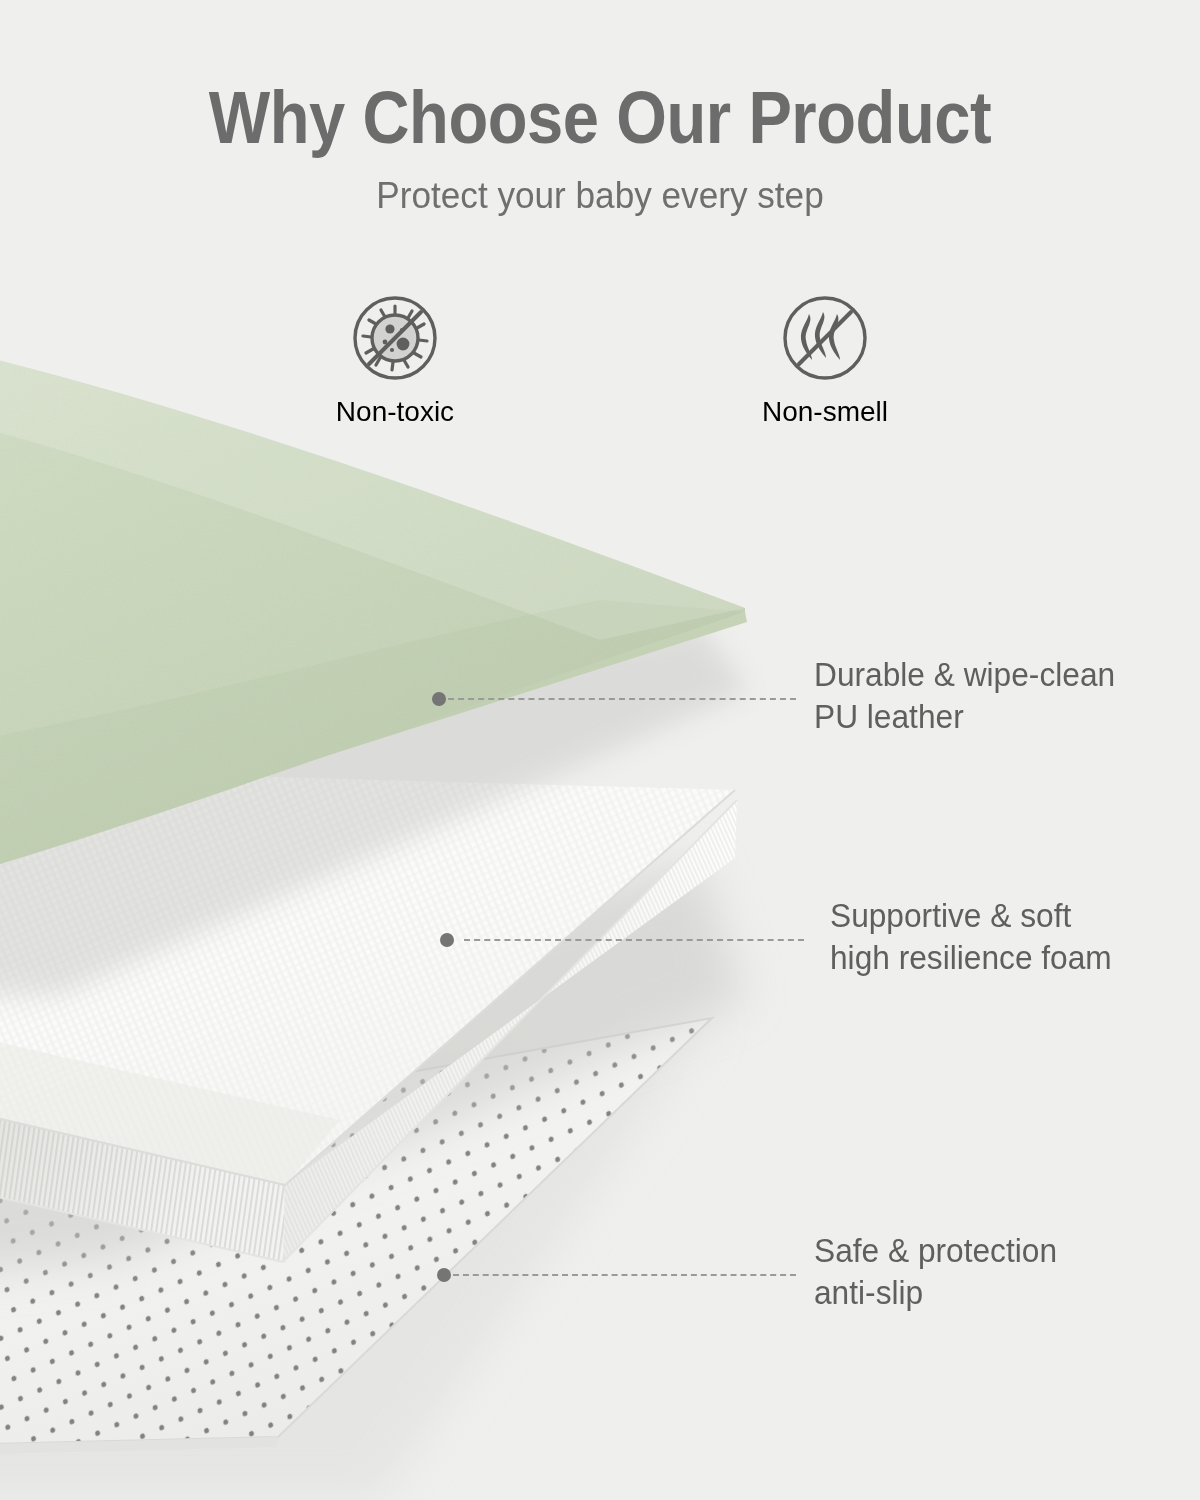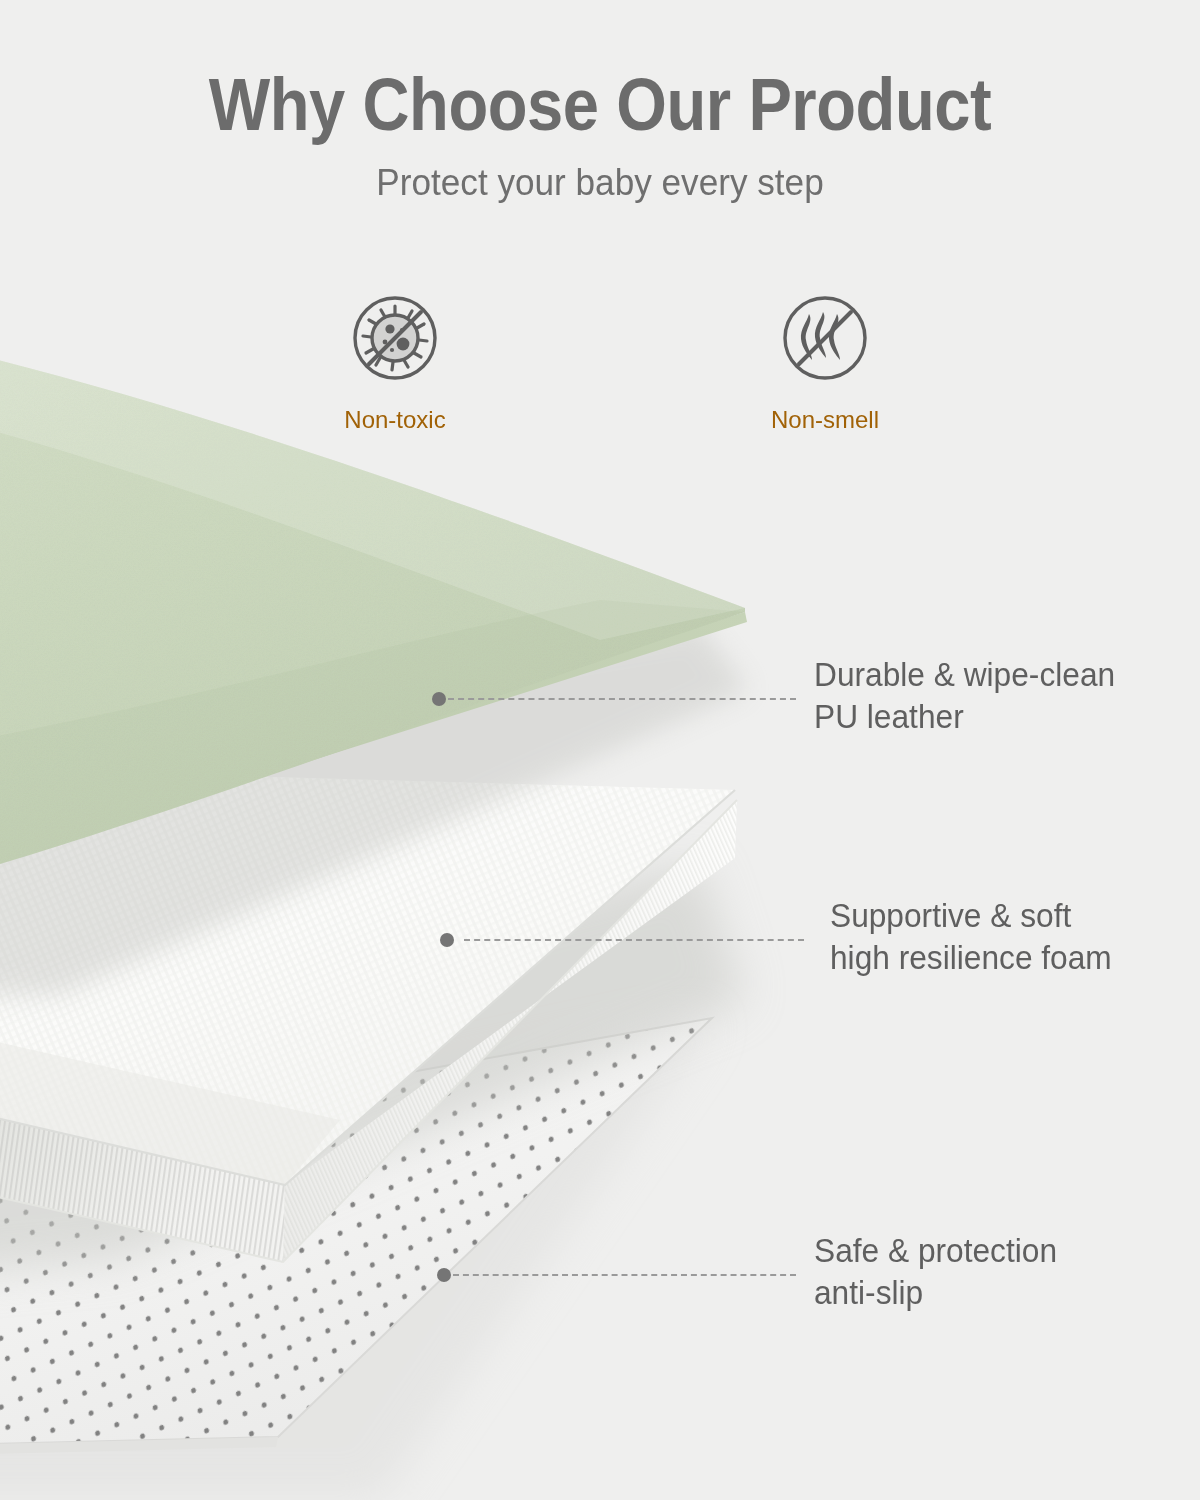--- a/index.html
+++ b/index.html
@@ -11,21 +11,21 @@
     height: 1500px;
     background: #efefee;
     font-family: "Liberation Sans", sans-serif;
     overflow: hidden;
     position: relative;
   }
 
   
   .header {
     position: absolute;
-    top: 0; left: 0;
+    top: 13px; left: 0;
     width: 1200px;
     text-align: center;
     z-index: 40;
     pointer-events: none;
   }
   .title {
     margin: 0;
     padding-top: 68px;
     font-family: "Liberation Sans Narrow", "Liberation Sans", sans-serif;
     font-size: 74px;
@@ -60,23 +60,23 @@
     display: flex;
     flex-direction: column;
     align-items: center;
   }
   .badge-icon {
     width: 100px;
     height: 100px;
     display: block;
   }
   .badge-label {
-    margin-top: 20px;
-    font-size: 24px;
-    color: #a16207;
+    margin-top: 10px;
+    font-size: 28px;
+    color: #000000;
     white-space: nowrap;
     line-height: 1;
   }
 
   
   .stack {
     position: absolute;
     top: 0; left: 0;
     width: 1200px;
     height: 1500px;

